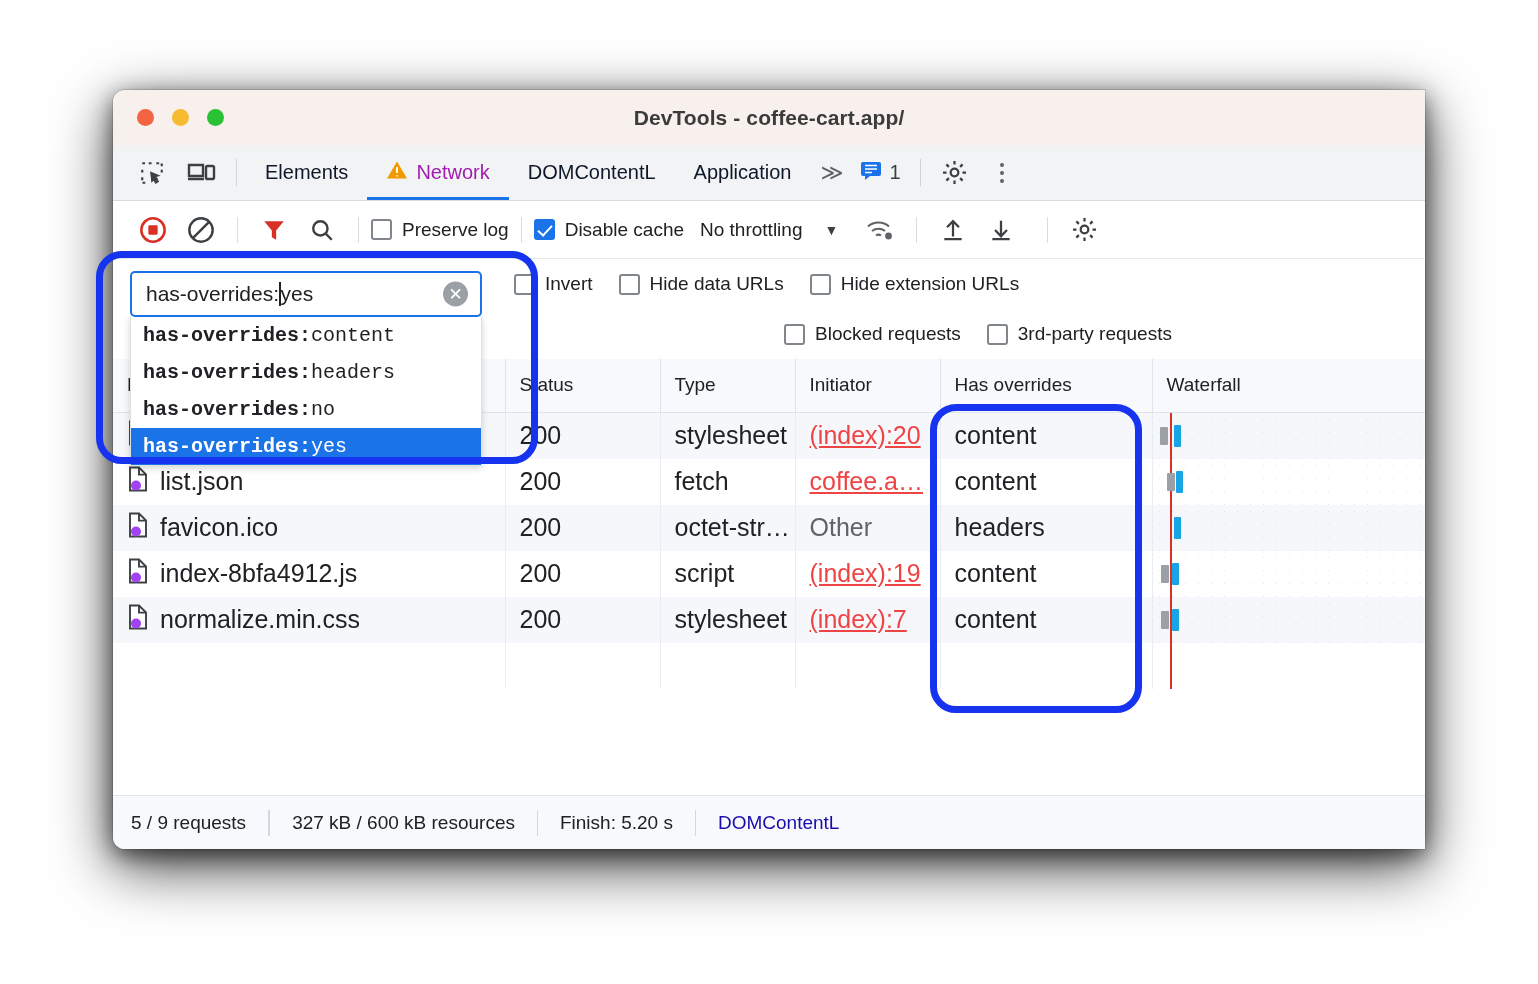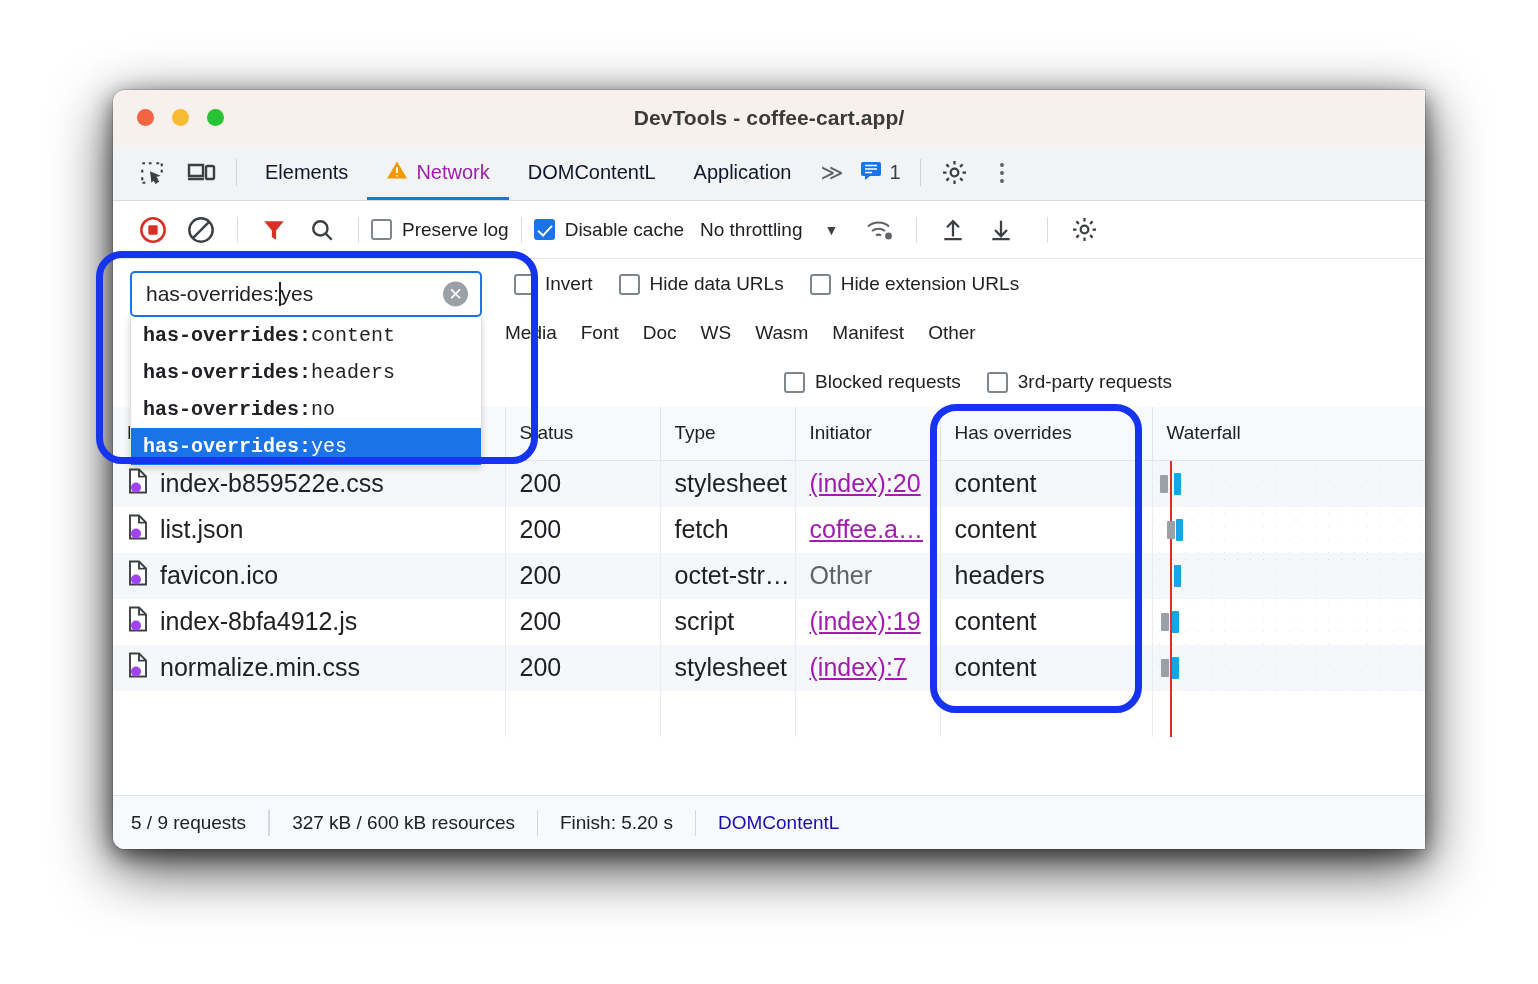--- a/index.html
+++ b/index.html
@@ -114,21 +114,21 @@
     font-size: 25px; color: #202124;
     padding: 0 0 0 14px;
     height: 46px;
     border-right: 1px solid #e8ecf3;
     white-space: nowrap; overflow: hidden;
   }
   .table tbody tr:nth-child(odd) td { background: #f5f7fb; }
   .table tbody tr:nth-child(even) td { background: #ffffff; }
   .namecell { display: flex; align-items: center; gap: 11px; }
   .muted { color: #5f6368; }
-  .link { color: #a21caf; text-decoration: underline; }
+  .link { color: #ef4444; text-decoration: underline; }
   .wf-cell { position: relative; padding: 0 !important; }
   .wf-inner { position: relative; height: 46px; }
   .wf-red { position: absolute; left: 17px; top: 0; width: 2.5px; height: 46px; background: #d93025; }
   .wf-grey { position: absolute; top: 14px; height: 18px; width: 8px; background: #9aa0a6; border-radius: 1px; }
   .wf-blue { position: absolute; top: 12px; height: 22px; width: 7px; background: #17a5e5; border-radius: 1px; }
   .dotgrid {
     position: absolute; inset: 0;
     background-image: radial-gradient(#c9d2e0 0.8px, transparent 0.9px);
     background-size: 13px 13px;
     opacity: .55;
@@ -355,30 +355,20 @@
         <label class="cb-row">
           <span class="cbox"></span>
           <span>Hide data URLs</span>
         </label>
         <label class="cb-row">
           <span class="cbox"></span>
           <span>Hide extension URLs</span>
         </label>
       </div>
 
-      <div class="typerow">
-        <div style="width:350px"></div>
-        <span>Media</span>
-        <span>Font</span>
-        <span>Doc</span>
-        <span>WS</span>
-        <span>Wasm</span>
-        <span>Manifest</span>
-        <span>Other</span>
-      </div>
 
       <div class="frow">
         <div style="width:642px"></div>
         <label class="cb-row">
           <span class="cbox"></span>
           <span>Blocked requests</span>
         </label>
         <label class="cb-row">
           <span class="cbox"></span>
           <span>3rd-party requests</span>

